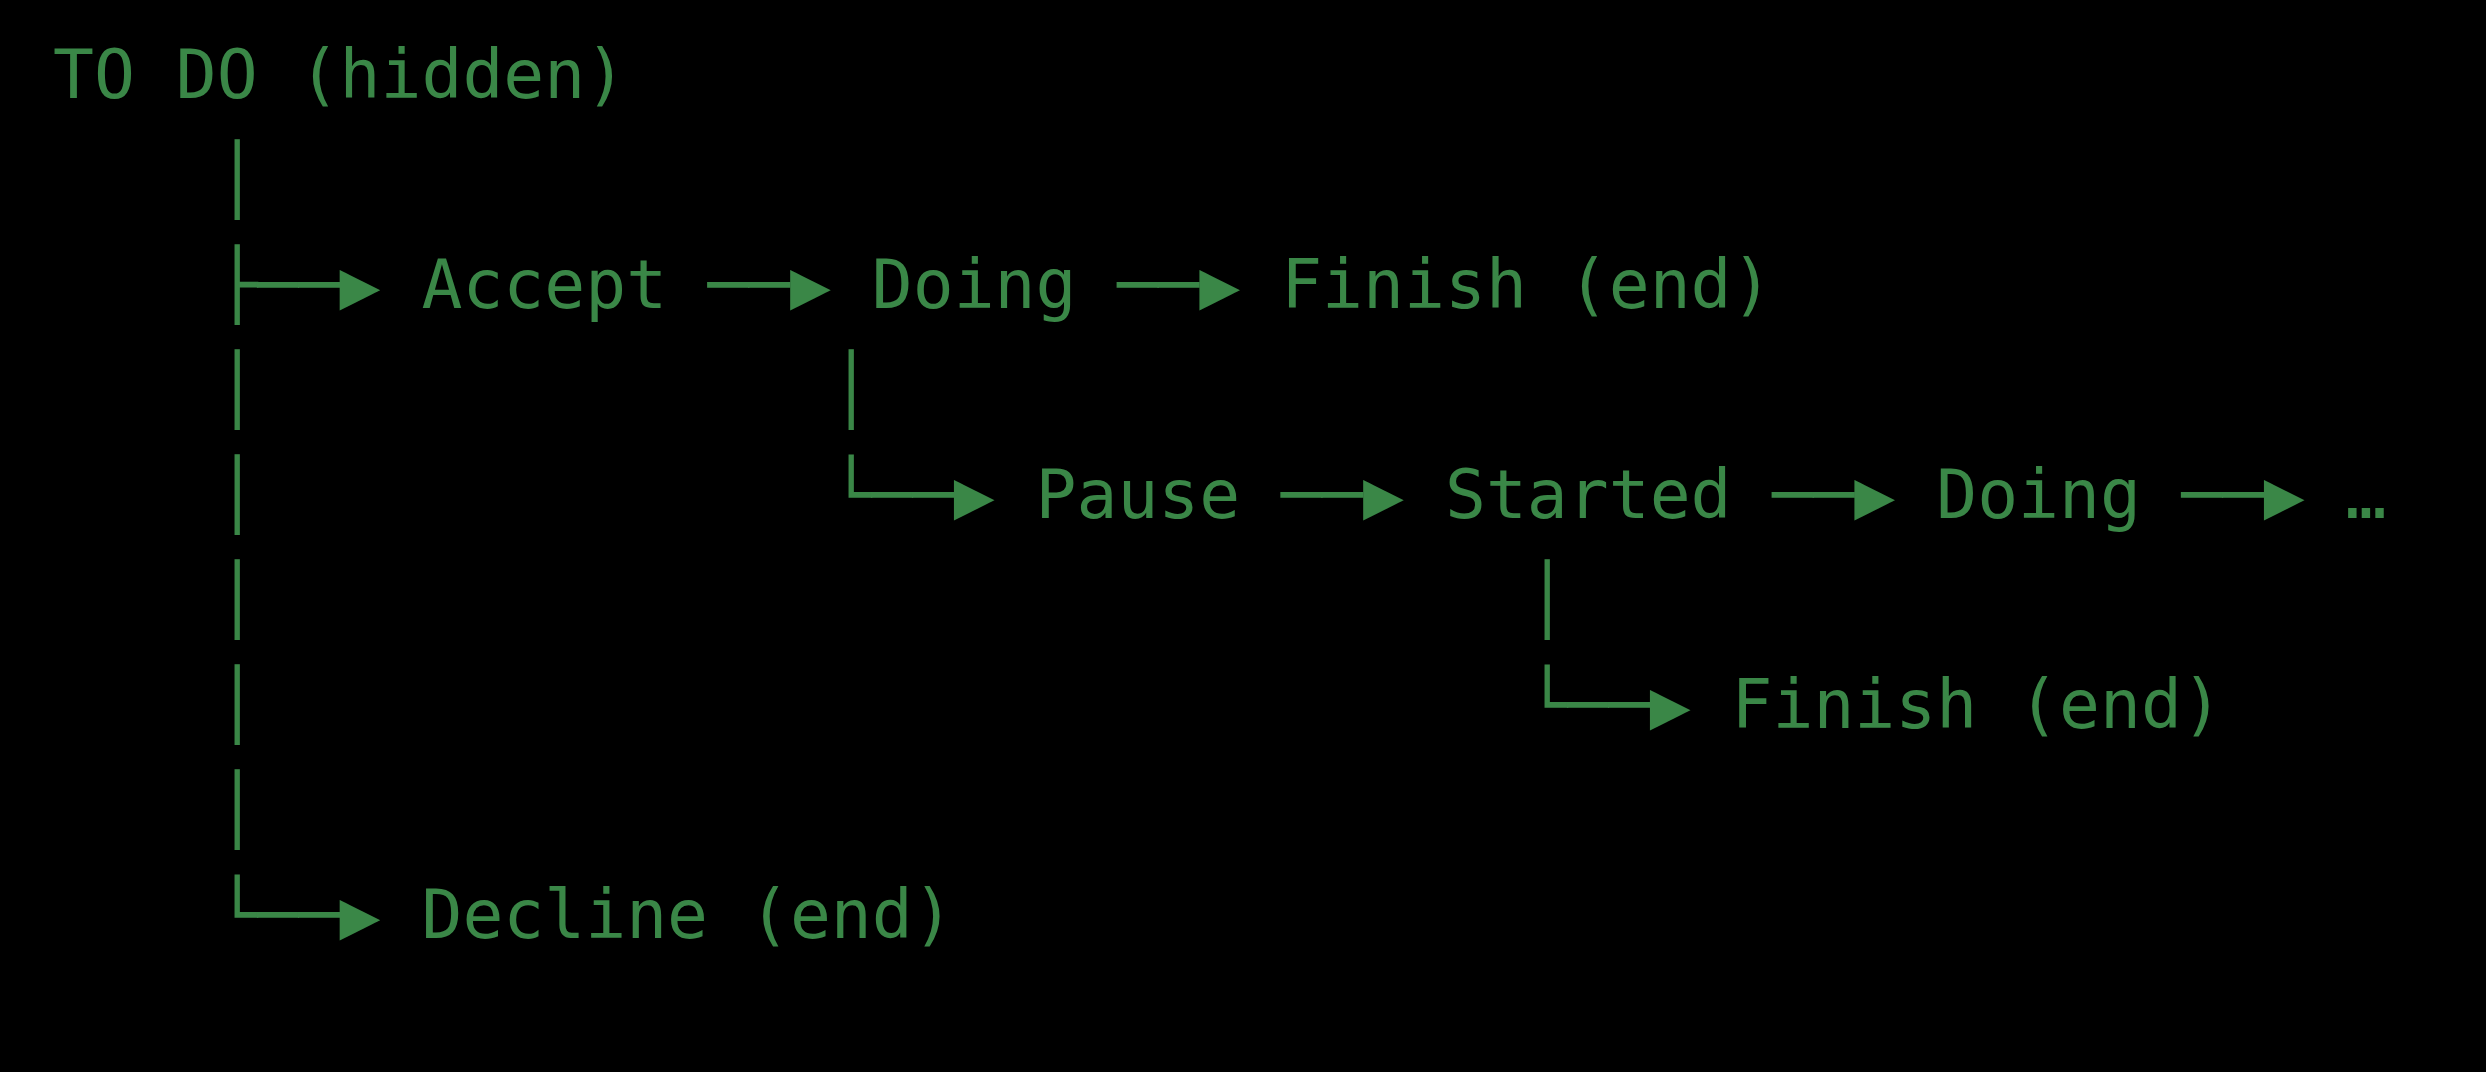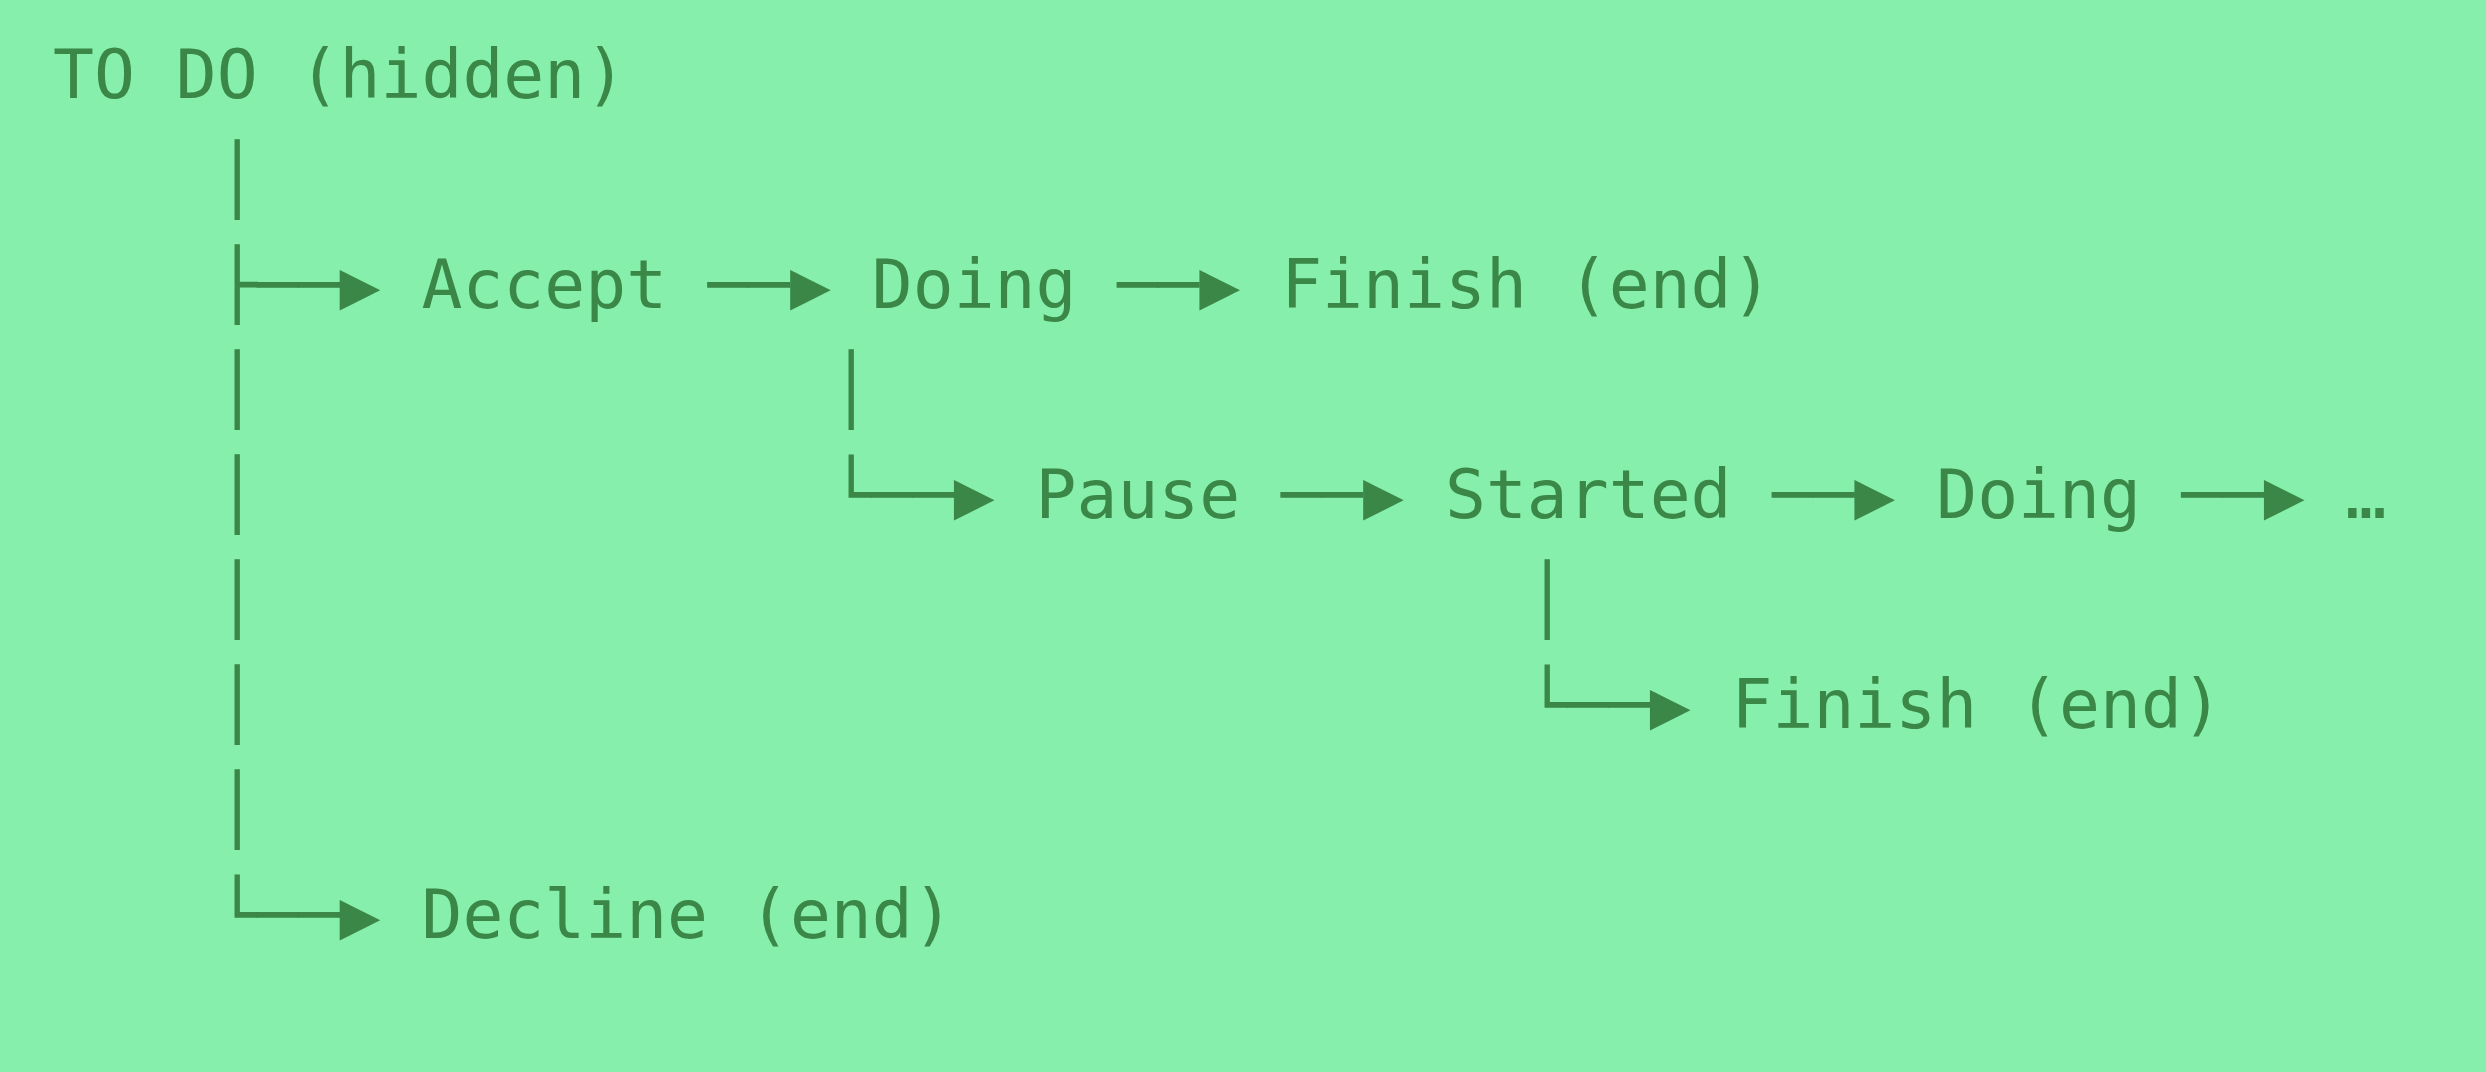--- a/index.html
+++ b/index.html
@@ -23,15 +23,15 @@
       color: #3A8747;
       white-space: pre;
     }
     pre.diagram div {
       height: 105px;
     }
   </style>
 </head>
 <body>
 
-<div class="canvas" style="background: #86efac;">
+<div class="canvas" style="background: #000000;">
     <pre class="diagram" style="color: rgb(58, 135, 71);"><div>TO DO (hidden)</div><div>    │</div><div>    ├──▶ Accept ──▶ Doing ──▶ Finish (end)</div><div>    │              │</div><div>    │              └──▶ Pause ──▶ Started ──▶ Doing ──▶ …</div><div>    │                               │</div><div>    │                               └──▶ Finish (end)</div><div>    │</div><div>    └──▶ Decline (end)</div></pre>
   </div>
 
 </body></html>

